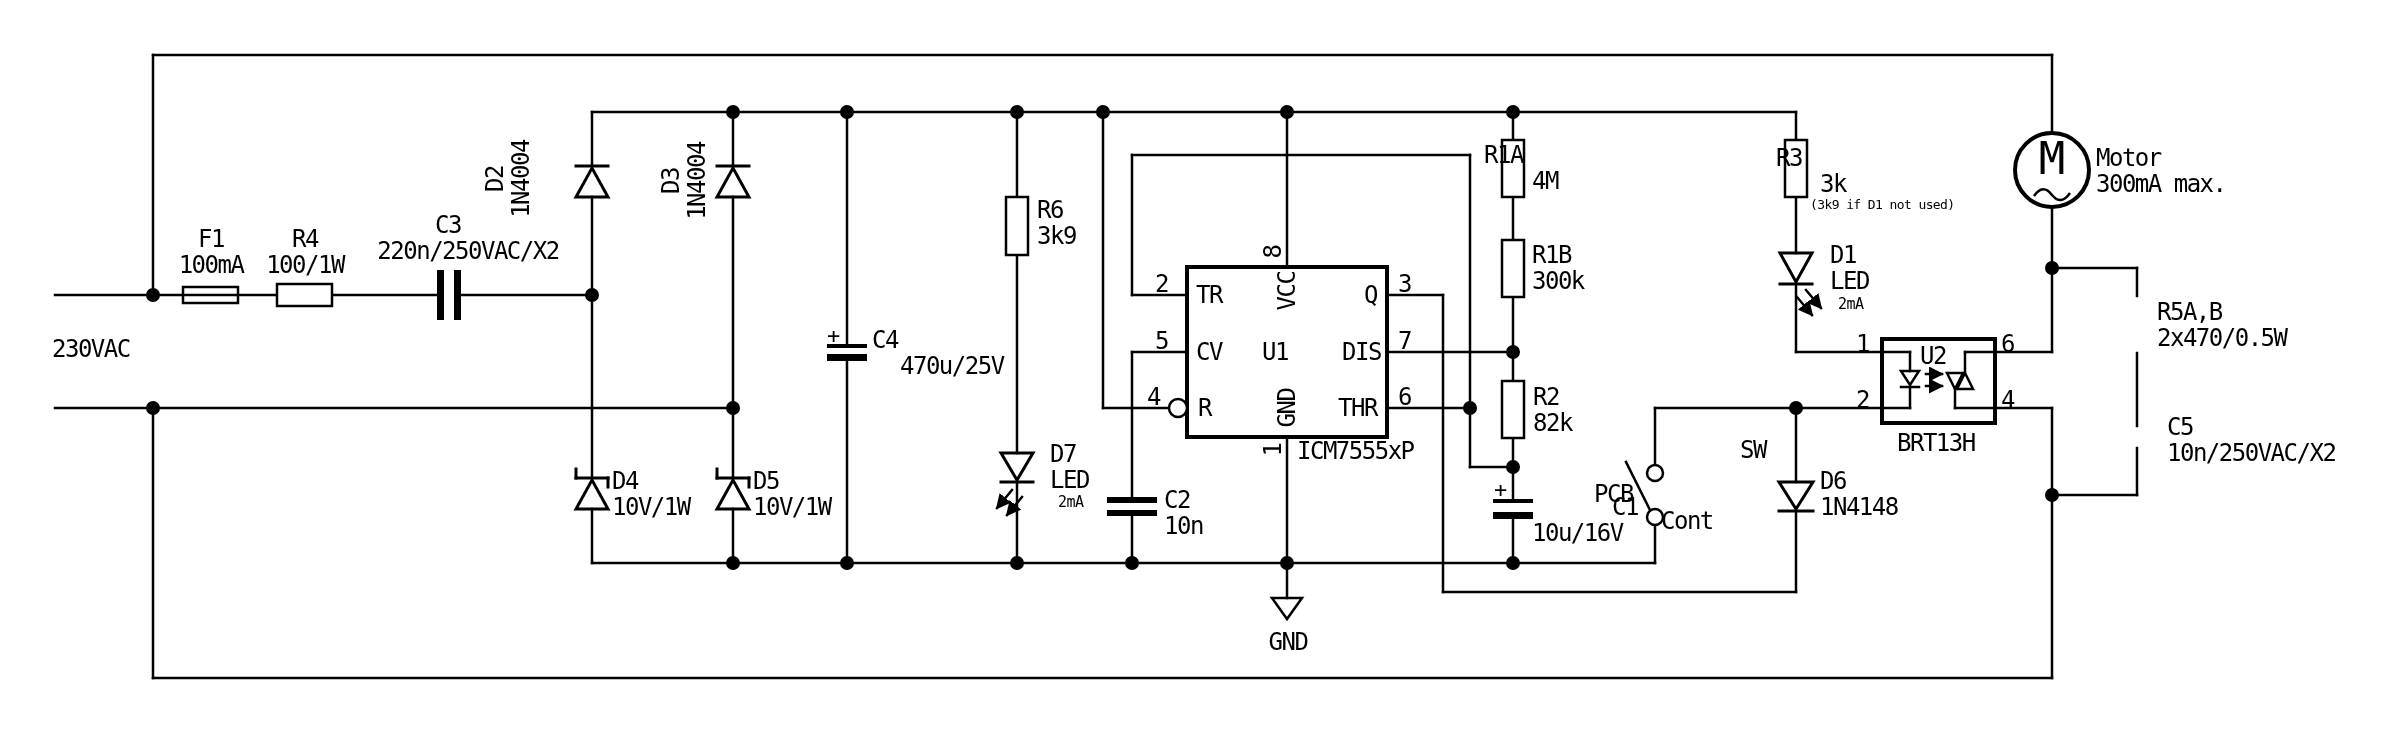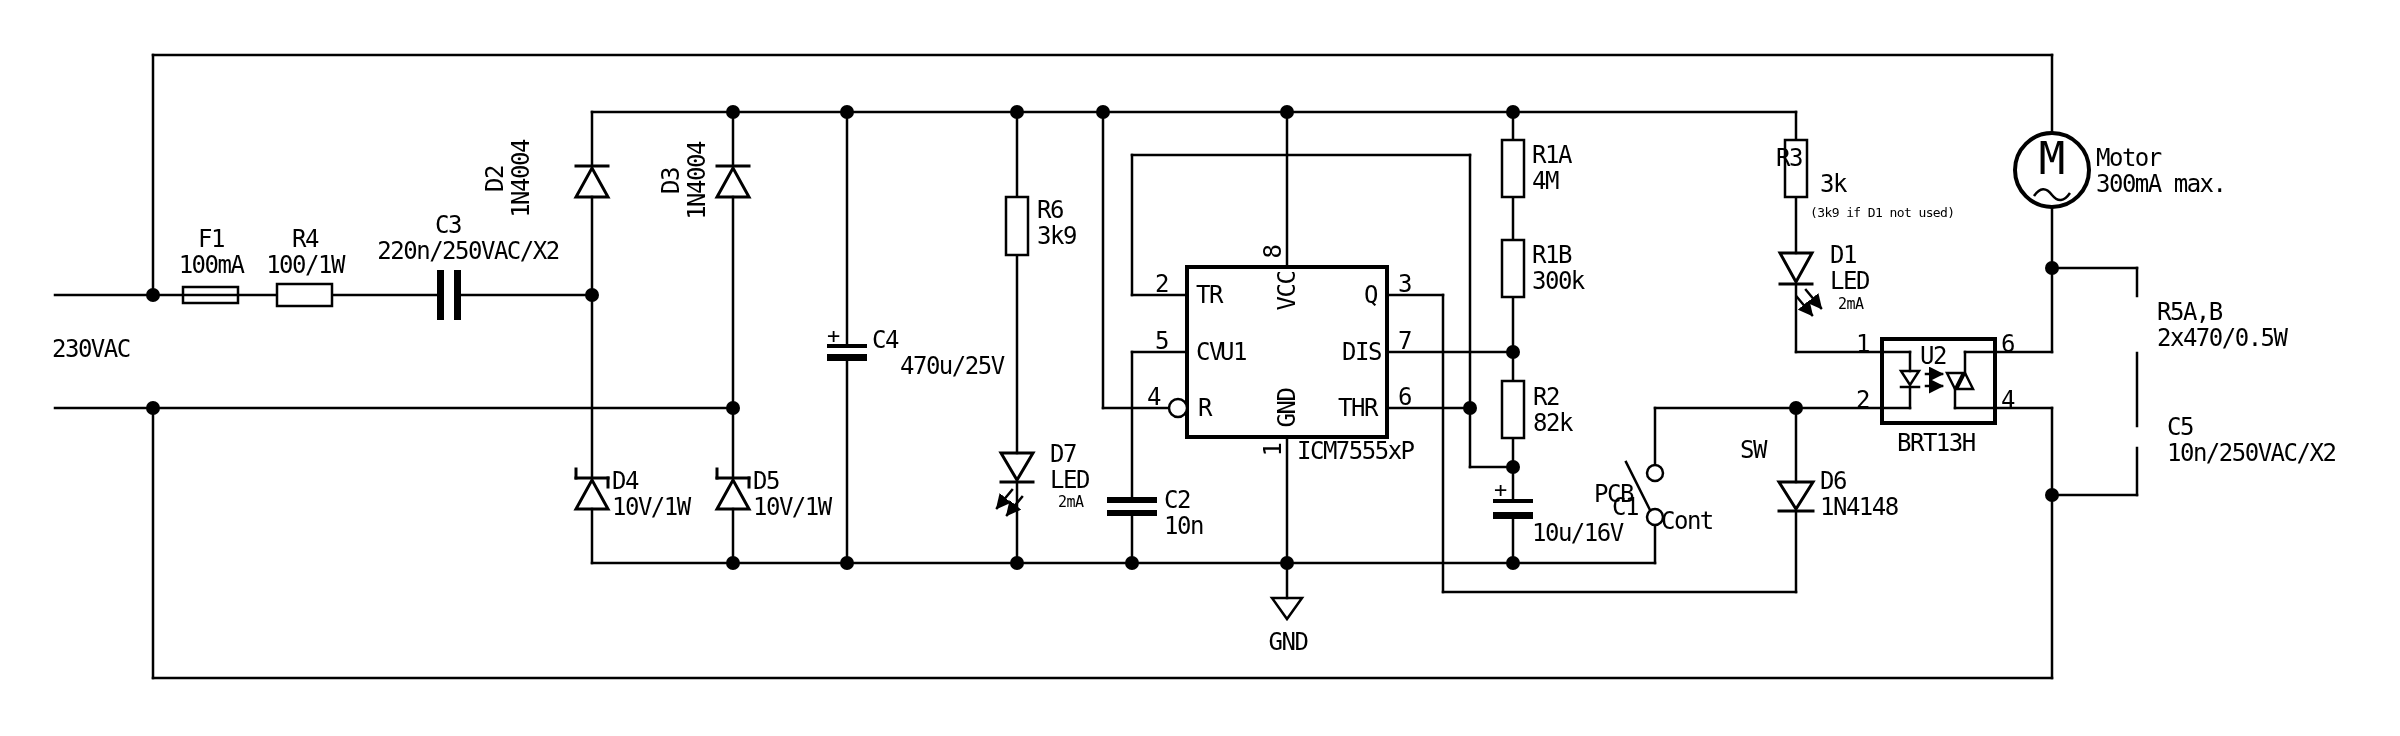--- a/index.html
+++ b/index.html
@@ -12,21 +12,21 @@
   svg.canvas path.sig{fill:none;stroke:#000;stroke-width:2.5;}
   svg.canvas circle.dot{fill:#000;stroke:none;}
   svg.canvas circle.term{fill:#fff;stroke:#000;stroke-width:2.5;}
   svg.canvas rect.res{fill:#fff;stroke:#000;stroke-width:2.5;}
   svg.canvas rect.fuse{fill:none;stroke:#000;stroke-width:2.5;}
   svg.canvas rect.plate{fill:#000;stroke:none;}
   svg.canvas rect.box{fill:#fff;stroke:#000;stroke-width:4;}
   svg.canvas circle.big{fill:#fff;stroke:#000;stroke-width:4;}
   .lbl{position:absolute;font-size:24px;letter-spacing:-1.5px;line-height:26px;white-space:pre;}
   .sm{font-size:15px;letter-spacing:-0.5px;line-height:16px;}
-  .xs{font-size:13px;letter-spacing:-0.6px;line-height:14px;margin-top:8px;}
+  .xs{font-size:13px;letter-spacing:-0.6px;line-height:14px;}
   .plus{font-size:22px;letter-spacing:0;line-height:22px;}
   .ctr{transform:translateX(-50%);text-align:center;}
   .rot{transform:translate(-50%,-50%) rotate(-90deg);}
   .rot2{position:absolute;transform:translate(-50%,-50%) rotate(-90deg);
         display:flex;flex-direction:column;align-items:center;font-size:24px;
         letter-spacing:-1.5px;line-height:26px;white-space:pre;}
   .motor-m{font-size:44px;letter-spacing:0;line-height:44px;}
 </style>
 </head>
 <body>
@@ -287,24 +287,24 @@
   <div class="lbl" style="left:1398px;top:384px">6</div>
 
   <div class="lbl" style="left:1196px;top:282px">TR</div>
   <div class="lbl" style="left:1196px;top:339px">CV</div>
   <div class="lbl" style="left:1198px;top:395px">R</div>
   <div class="lbl" style="left:1364px;top:282px">Q</div>
   <div class="lbl" style="left:1342px;top:339px">DIS</div>
   <div class="lbl" style="left:1338px;top:395px">THR</div>
   <div class="lbl rot" style="left:1287px;top:291px">VCC</div>
   <div class="lbl rot" style="left:1287px;top:408px">GND</div>
-  <div class="lbl" style="left:1220px;top:339px">U1</div>
+  <div class="lbl" style="left:1262px;top:339px">U1</div>
   <div class="lbl" style="left:1297px;top:438px">ICM7555xP</div>
 
-  <div class="lbl" style="left:1532px;top:142px">R1A</div>
+  <div class="lbl" style="left:1484px;top:142px">R1A</div>
   <div class="lbl" style="left:1532px;top:168px">4M</div>
   <div class="lbl" style="left:1532px;top:242px">R1B</div>
   <div class="lbl" style="left:1532px;top:268px">300k</div>
   <div class="lbl" style="left:1533px;top:384px">R2</div>
   <div class="lbl" style="left:1533px;top:410px">82k</div>
 
   <div class="lbl plus" style="left:1494px;top:479px">+</div>
   <div class="lbl" style="left:1612px;top:494px">C1</div>
   <div class="lbl" style="left:1532px;top:520px">10u/16V</div>
 

